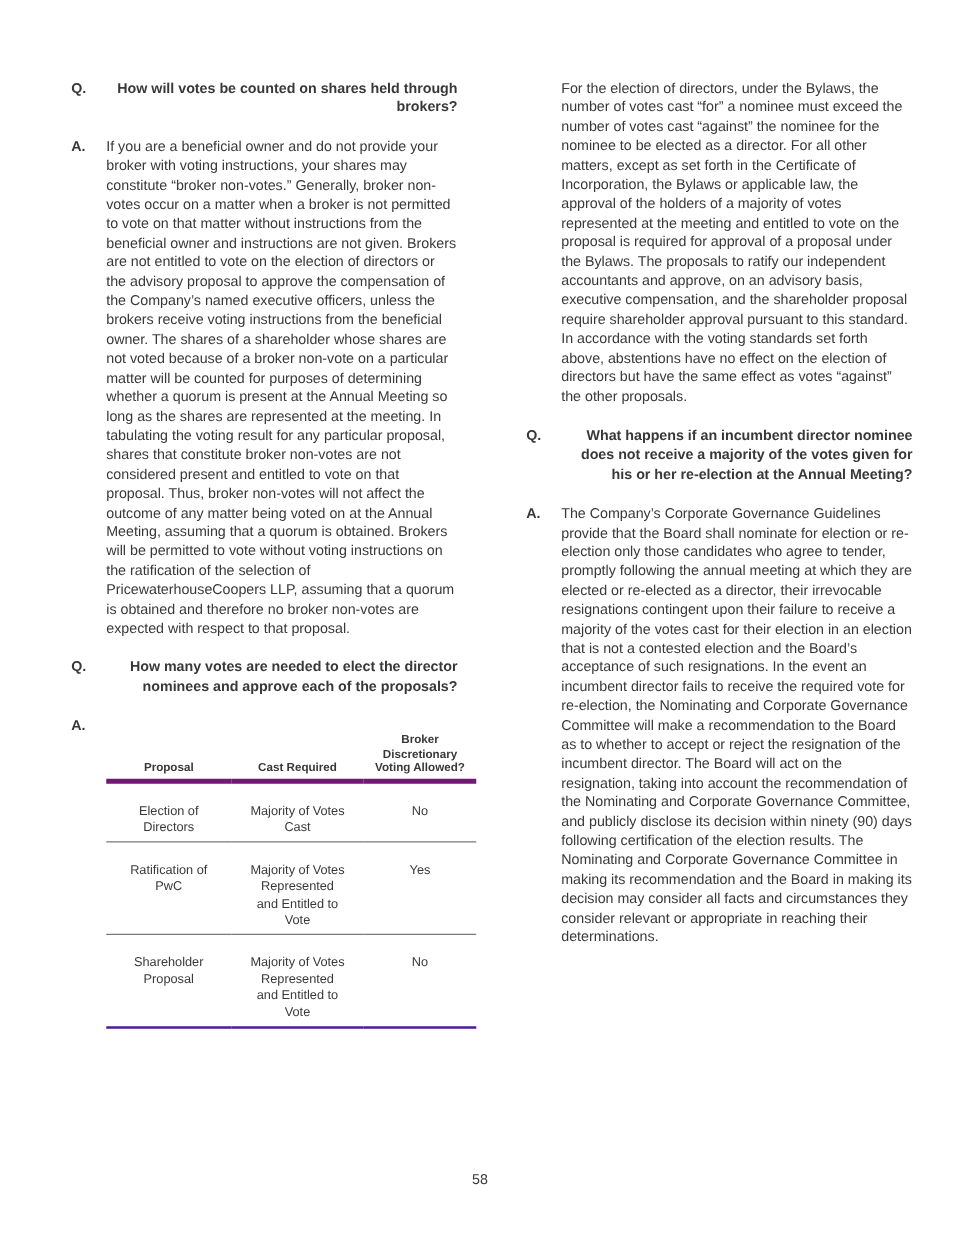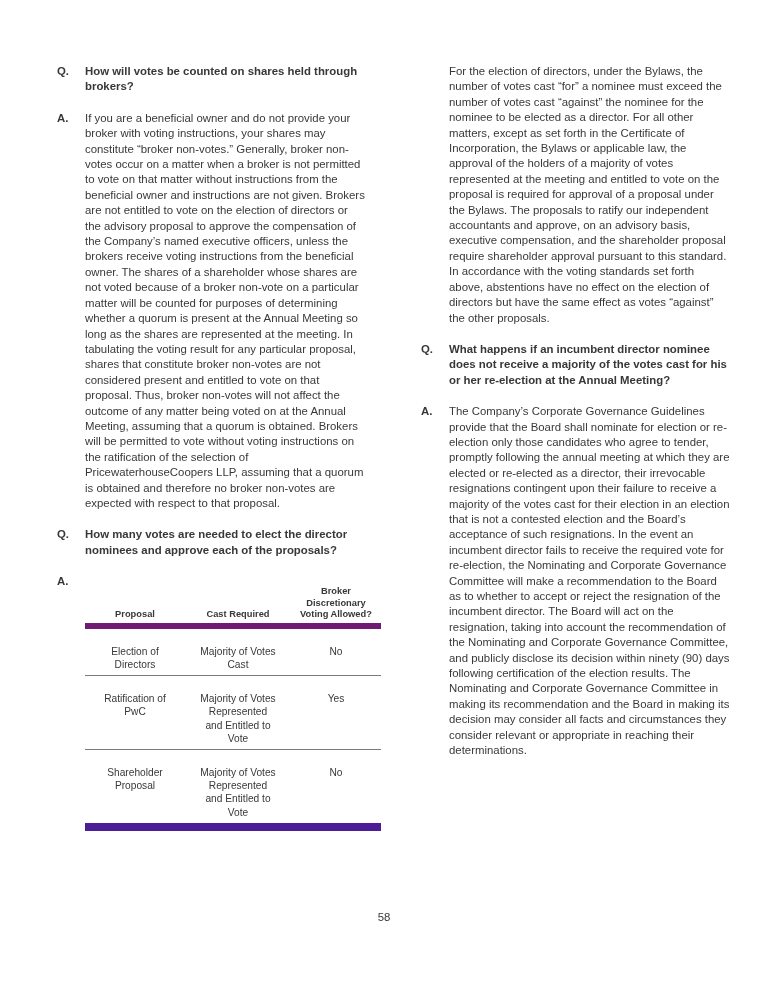--- a/index.html
+++ b/index.html
@@ -34,57 +34,57 @@
   }
   .qa .marker {
     flex: 0 0 28px;
     width: 28px;
     font-weight: bold;
   }
   .qa .text {
     flex: 1;
     min-width: 0;
   }
-  .qa .text.bold { font-weight: bold; }
+  .qa .text.bold { font-weight: bold; text-align: right; }
 
   table.vote-table {
     border-collapse: collapse;
     width: 284px;
     margin-top: 12px;
     table-layout: fixed;
   }
   table.vote-table th {
     font-size: 9.3px;
     line-height: 11.5px;
     font-weight: bold;
     text-align: center;
     vertical-align: bottom;
     white-space: pre-line;
     padding: 0 2px 2px 2px;
-    border-bottom: 6px solid #701a75;
+    border-bottom: 4px solid #701a75;
   }
   table.vote-table td {
     font-size: 10.2px;
     line-height: 13.2px;
     text-align: center;
     vertical-align: top;
     white-space: pre-line;
     padding: 16px 2px 4px 2px;
     border-bottom: 1px solid #7a7a7a;
   }
   table.vote-table tbody tr:last-child td {
-    border-bottom: 8px solid #4c1d95;
+    border-bottom: 2px solid #4c1d95;
   }
   .w-proposal { width: 96px; }
   .w-vote     { width: 102px; }
   .w-broker   { width: 86px; }
 
   .page-number {
     position: absolute;
-    top: 911px;
+    top: 938px;
     left: 0;
     width: 768px;
     text-align: center;
     font-size: 11.4px;
     color: #383838;
   }
 </style>
 </head>
 <body>
 
@@ -155,21 +155,21 @@
 
   <div class="col col-right">
 
     <div class="qa">
       <span class="marker"></span>
       <div class="text">For the election of directors, under the Bylaws, the number of votes cast “for” a nominee must exceed the number of votes cast “against” the nominee for the nominee to be elected as a director. For all other matters, except as set forth in the Certificate of Incorporation, the Bylaws or applicable law, the approval of the holders of a majority of votes represented at the meeting and entitled to vote on the proposal is required for approval of a proposal under the Bylaws. The proposals to ratify our independent accountants and approve, on an advisory basis, executive compensation, and the shareholder proposal require shareholder approval pursuant to this standard. In accordance with the voting standards set forth above, abstentions have no effect on the election of directors but have the same effect as votes “against” the other proposals.</div>
     </div>
 
     <div class="qa">
       <span class="marker">Q.</span>
-      <div class="text bold">What happens if an incumbent director nominee does not receive a majority of the votes cast for his or her re-election at the Annual Meeting?</div>
+      <div class="text bold">What happens if an incumbent director nominee does not receive a majority of the votes given for his or her re-election at the Annual Meeting?</div>
     </div>
 
     <div class="qa">
       <span class="marker">A.</span>
       <div class="text">The Company’s Corporate Governance Guidelines provide that the Board shall nominate for election or re-election only those candidates who agree to tender, promptly following the annual meeting at which they are elected or re-elected as a director, their irrevocable resignations contingent upon their failure to receive a majority of the votes cast for their election in an election that is not a contested election and the Board’s acceptance of such resignations. In the event an incumbent director fails to receive the required vote for re-election, the Nominating and Corporate Governance Committee will make a recommendation to the Board as to whether to accept or reject the resignation of the incumbent director. The Board will act on the resignation, taking into account the recommendation of the Nominating and Corporate Governance Committee, and publicly disclose its decision within ninety (90) days following certification of the election results. The Nominating and Corporate Governance Committee in making its recommendation and the Board in making its decision may consider all facts and circumstances they consider relevant or appropriate in reaching their determinations.</div>
     </div>
 
   </div>
 
   <div class="page-number">58</div>

